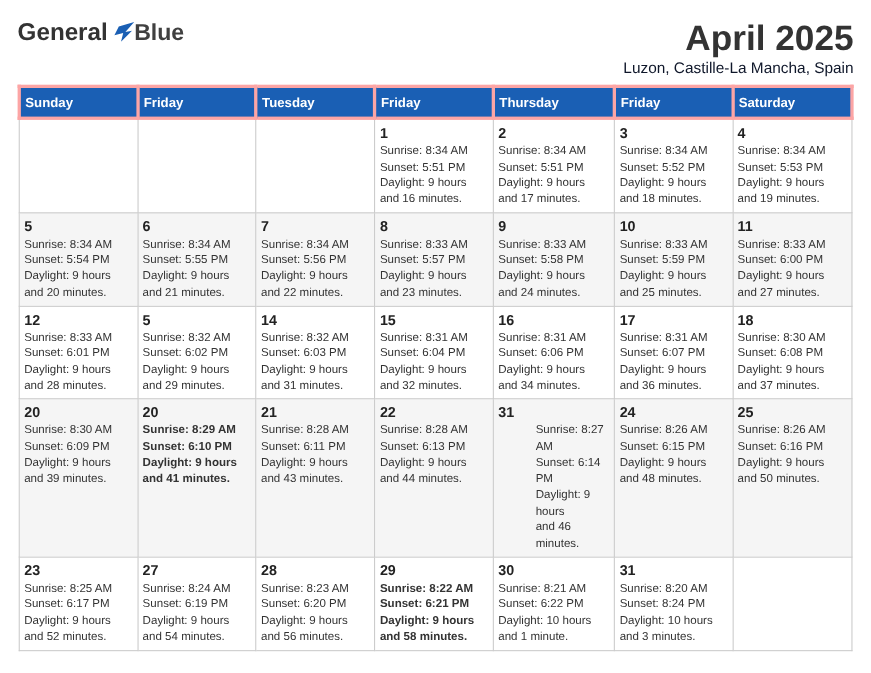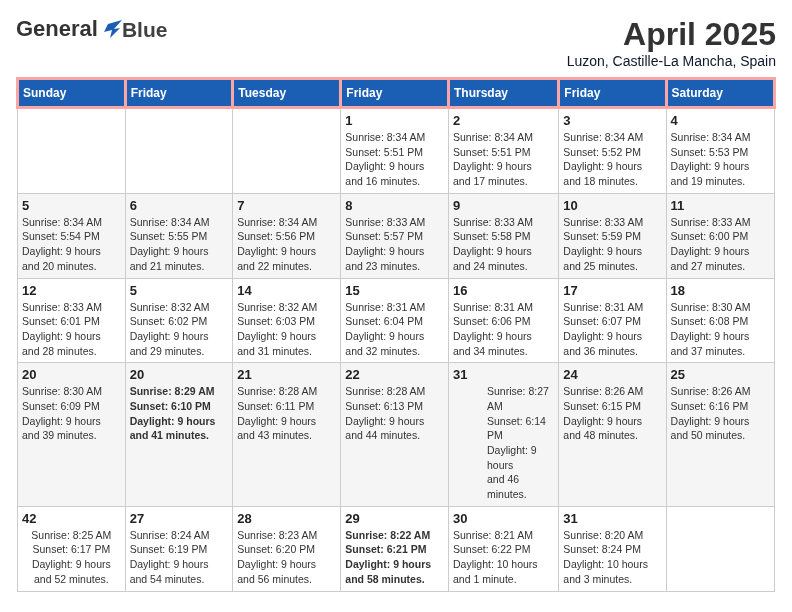--- a/index.html
+++ b/index.html
@@ -286,22 +286,22 @@
         <td>
           <div class="day-num">25</div>
           <div class="day-info" style="white-space: pre-line;">Sunrise: 8:26 AM
 Sunset: 6:16 PM
 Daylight: 9 hours
 and 50 minutes.</div>
         </td>
       </tr>
       <tr>
         <td>
-          <div class="day-num">42</div>
-          <div class="day-info" style="white-space: pre-line; text-align: center;">Sunrise: 8:25 AM
+          <div class="day-num">23</div>
+          <div class="day-info" style="white-space: pre-line;">Sunrise: 8:25 AM
 Sunset: 6:17 PM
 Daylight: 9 hours
 and 52 minutes.</div>
         </td>
         <td>
           <div class="day-num">27</div>
           <div class="day-info" style="white-space: pre-line;">Sunrise: 8:24 AM
 Sunset: 6:19 PM
 Daylight: 9 hours
 and 54 minutes.</div>

